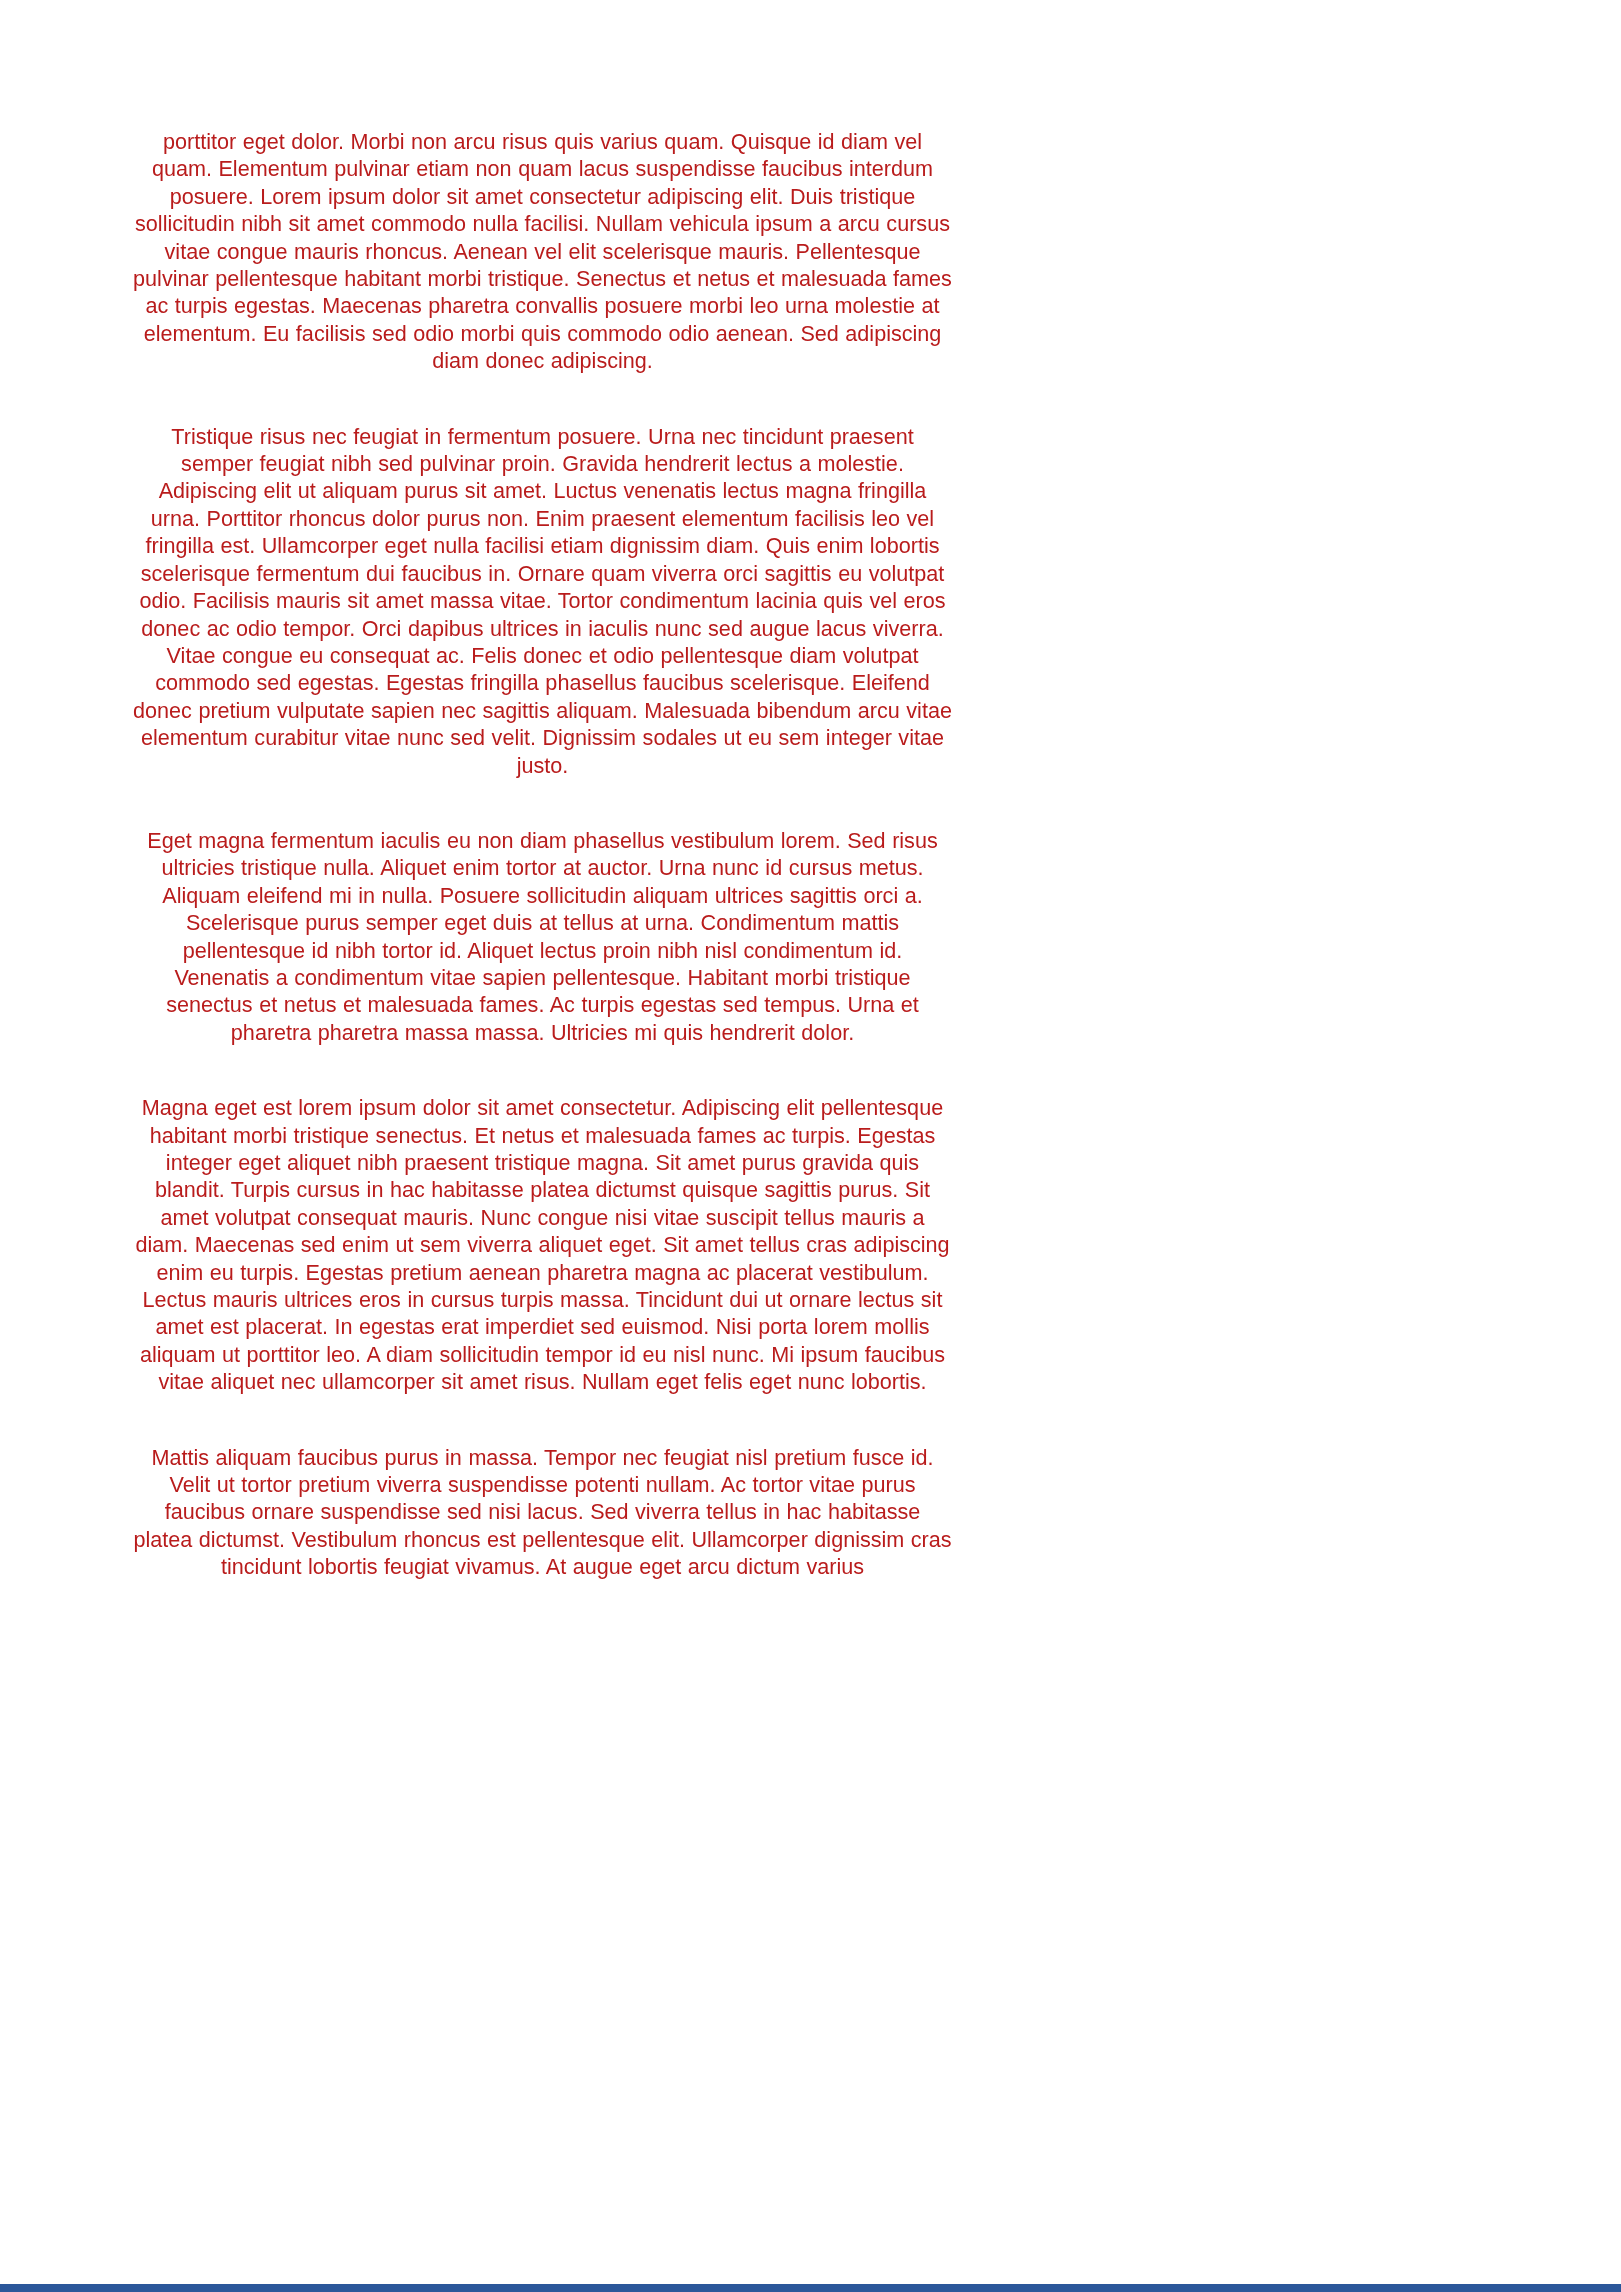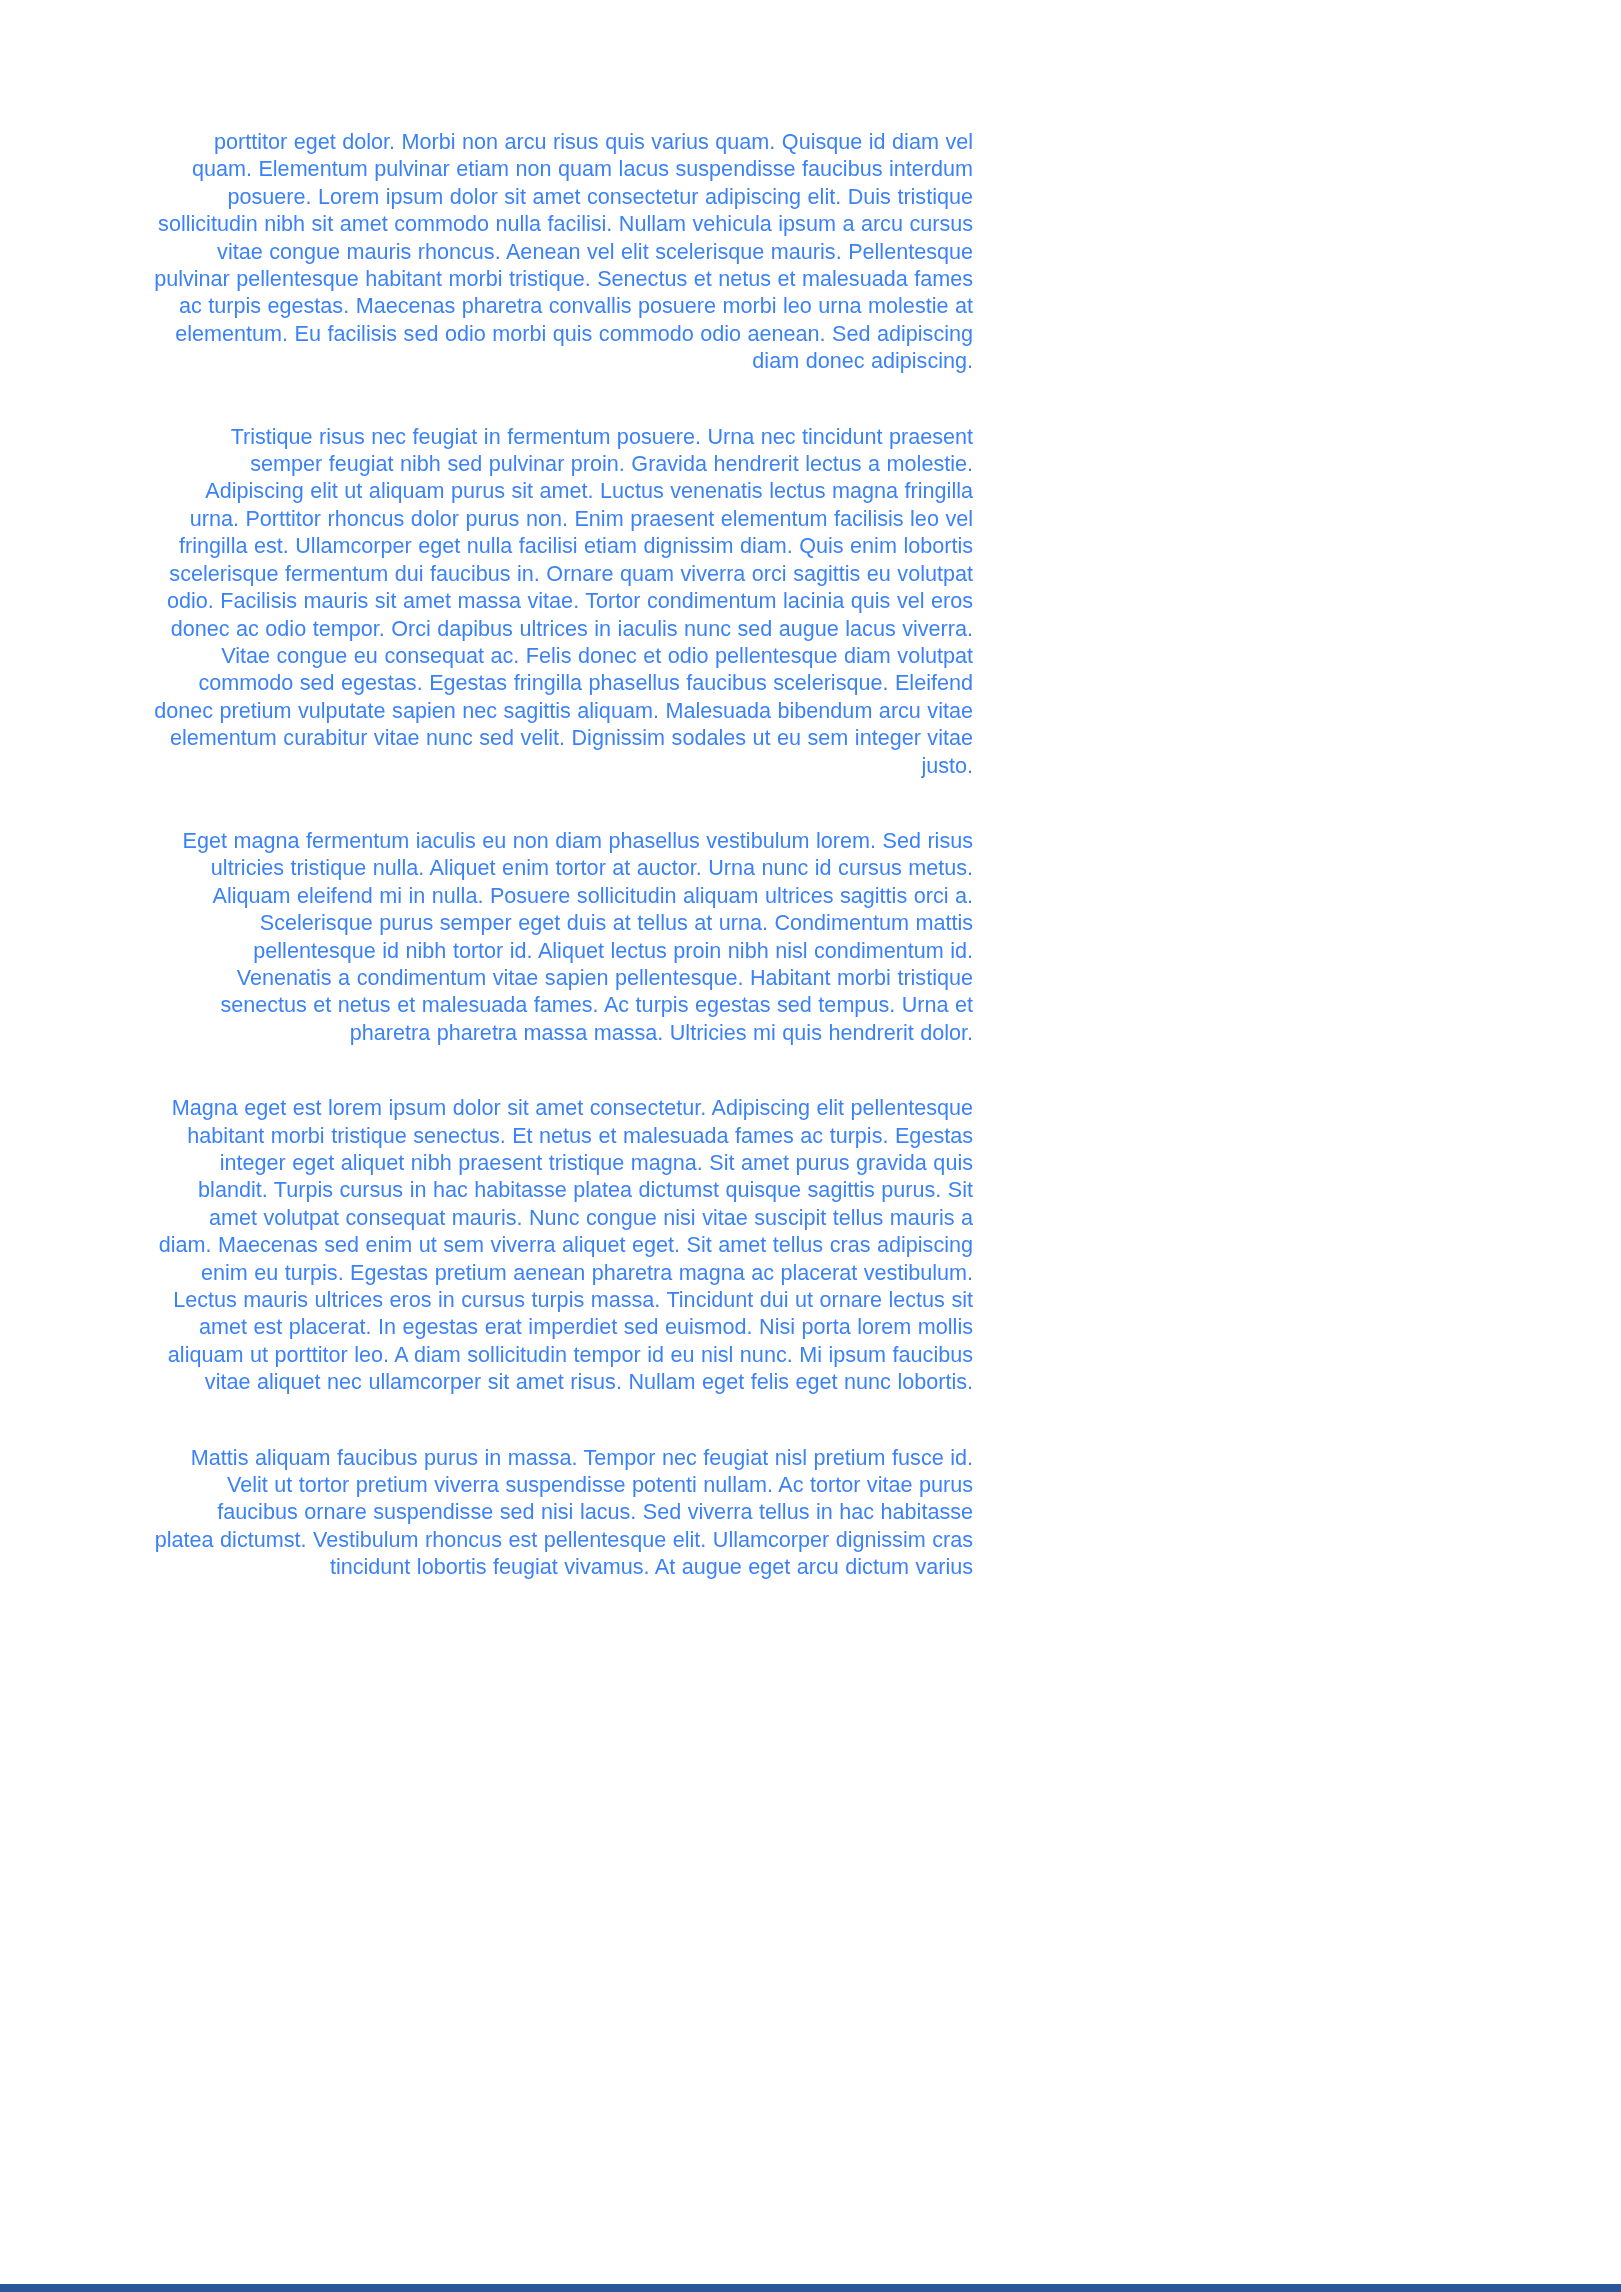--- a/index.html
+++ b/index.html
@@ -13,25 +13,24 @@
       height: 2293px;
       background: #ffffff;
       overflow: hidden;
       font-family: "Liberation Sans", sans-serif;
     }
     .text-column {
       position: absolute;
       left: 133px;
       top: 128px;
       width: 819px;
-      color: #3b82f6;
+      color: #b91c1c;
       font-size: 21.6px;
       line-height: 27.4px;
-      text-align: right;
-      margin-left: 21px;
+      text-align: center;
     }
     .text-column p {
       margin: 0 0 48px 0;
       padding: 0;
       word-spacing: 0.5px;
     }
     .bottom-bar {
       position: absolute;
       left: 0;
       bottom: 0;

